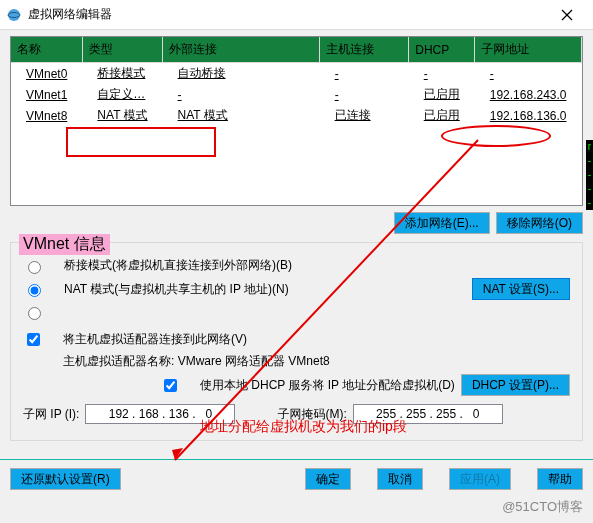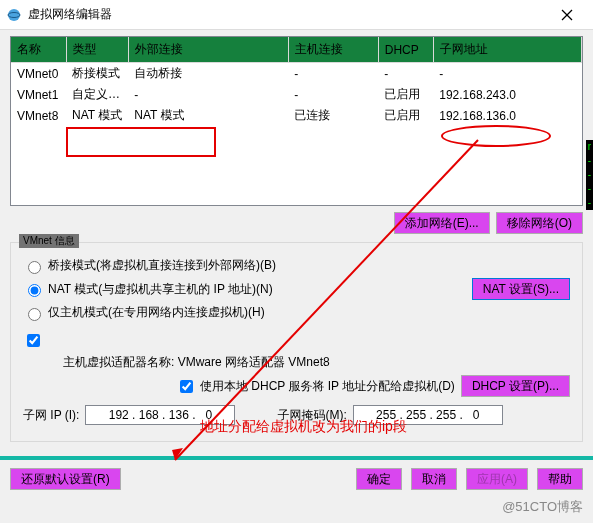--- a/index.html
+++ b/index.html
@@ -58,22 +58,23 @@
   }
   table.netlist th {
     text-align: left;
     font-weight: 400;
     padding: 4px 6px;
     border-right: 1px solid #d9d9d9;
     border-bottom: 1px solid #d9d9d9;
     background: #15803d;
   }
   table.netlist td {
-    padding: 2px 6px;
+    padding: 2px 15px;
     white-space: nowrap;
+    text-decoration: underline;
   }
   .red-box {
     position: absolute;
     border: 2px solid #e40000;
     pointer-events: none;
   }
   .red-ellipse {
     position: absolute;
     border: 2px solid #e40000;
     border-radius: 50%;
@@ -83,68 +84,68 @@
     display: flex;
     justify-content: flex-end;
     gap: 6px;
     margin-top: 6px;
   }
   button.win {
     font-family: inherit;
     font-size: 12px;
     padding: 2px 10px;
     height: 22px;
-    background: #d946ef;
+    background: #0ea5e9;
     border: 1px solid #adadad;
     cursor: pointer;
   }
   button.win.blue { border: 1px solid #0078d7; }
   .groupbox {
     border: 1px solid #d9d9d9;
     margin-top: 8px;
     padding: 10px 12px 12px 12px;
     position: relative;
   }
   .groupbox-title {
     position: absolute;
     top: -9px;
     left: 8px;
-    background: #737373;
+    background: #f9a8d4;
     padding: 0 4px;
-    font-size: 10px;
+    font-size: 16px;
   }
   .row {
     display: flex;
     align-items: center;
     margin: 4px 0;
     gap: 6px;
   }
-  .row label { display: flex; align-items: center; gap: 4px; }
+  .row label { display: flex; align-items: center; gap: 20px; }
   .indent { padding-left: 40px; }
   select.disabled-sel {
     flex: 1; height: 22px;
     background: #f0f0f0;
     border: 1px solid #adadad;
     color: #555;
   }
   input.ip {
     width: 150px;
     height: 20px;
     border: 1px solid #828790;
     background: #fff;
     font-size: 12px;
     text-align: center;
     padding: 0;
   }
   .footer {
     display: flex;
     align-items: flex-start;
-    gap: 9px;
+    gap: 26px;
     padding: 8px 10px 10px 10px;
-    border-top: 4px solid #14b8a6;
+    border-top: 1px solid #14b8a6;
   }
   .footer .spacer { flex: 1; }
   .red-text {
     position: absolute;
     color: #e40000;
     font-weight: 500;
     font-size: 14px;
     pointer-events: none;
   }
   svg.overlay {
@@ -256,27 +257,27 @@
         <label>
           <input type="radio" name="mode" checked="" style="">
           <span>NAT 模式(与虚拟机共享主机的 IP 地址)(N)</span>
         </label>
         <button class="win blue">NAT 设置(S)...</button>
       </div>
 
       <div class="row">
         <label>
           <input type="radio" name="mode" style="">
-          <span>仅主机模式(在专用网络内连接虚拟机)(H)</span>
         </label>
       </div>
 
       <div class="row" style="margin-top:10px">
         <label>
           <input type="checkbox" checked="" style="">
+          <span>将主机虚拟适配器连接到此网络(V)</span>
         </label>
       </div>
       <div class="row indent">
         <span>主机虚拟适配器名称: VMware 网络适配器 VMnet8</span>
       </div>
 
       <div class="row" style="justify-content:flex-end">
         <label>
           <input type="checkbox" checked="" style="">
           <span>使用本地 DHCP 服务将 IP 地址分配给虚拟机(D)</span>

